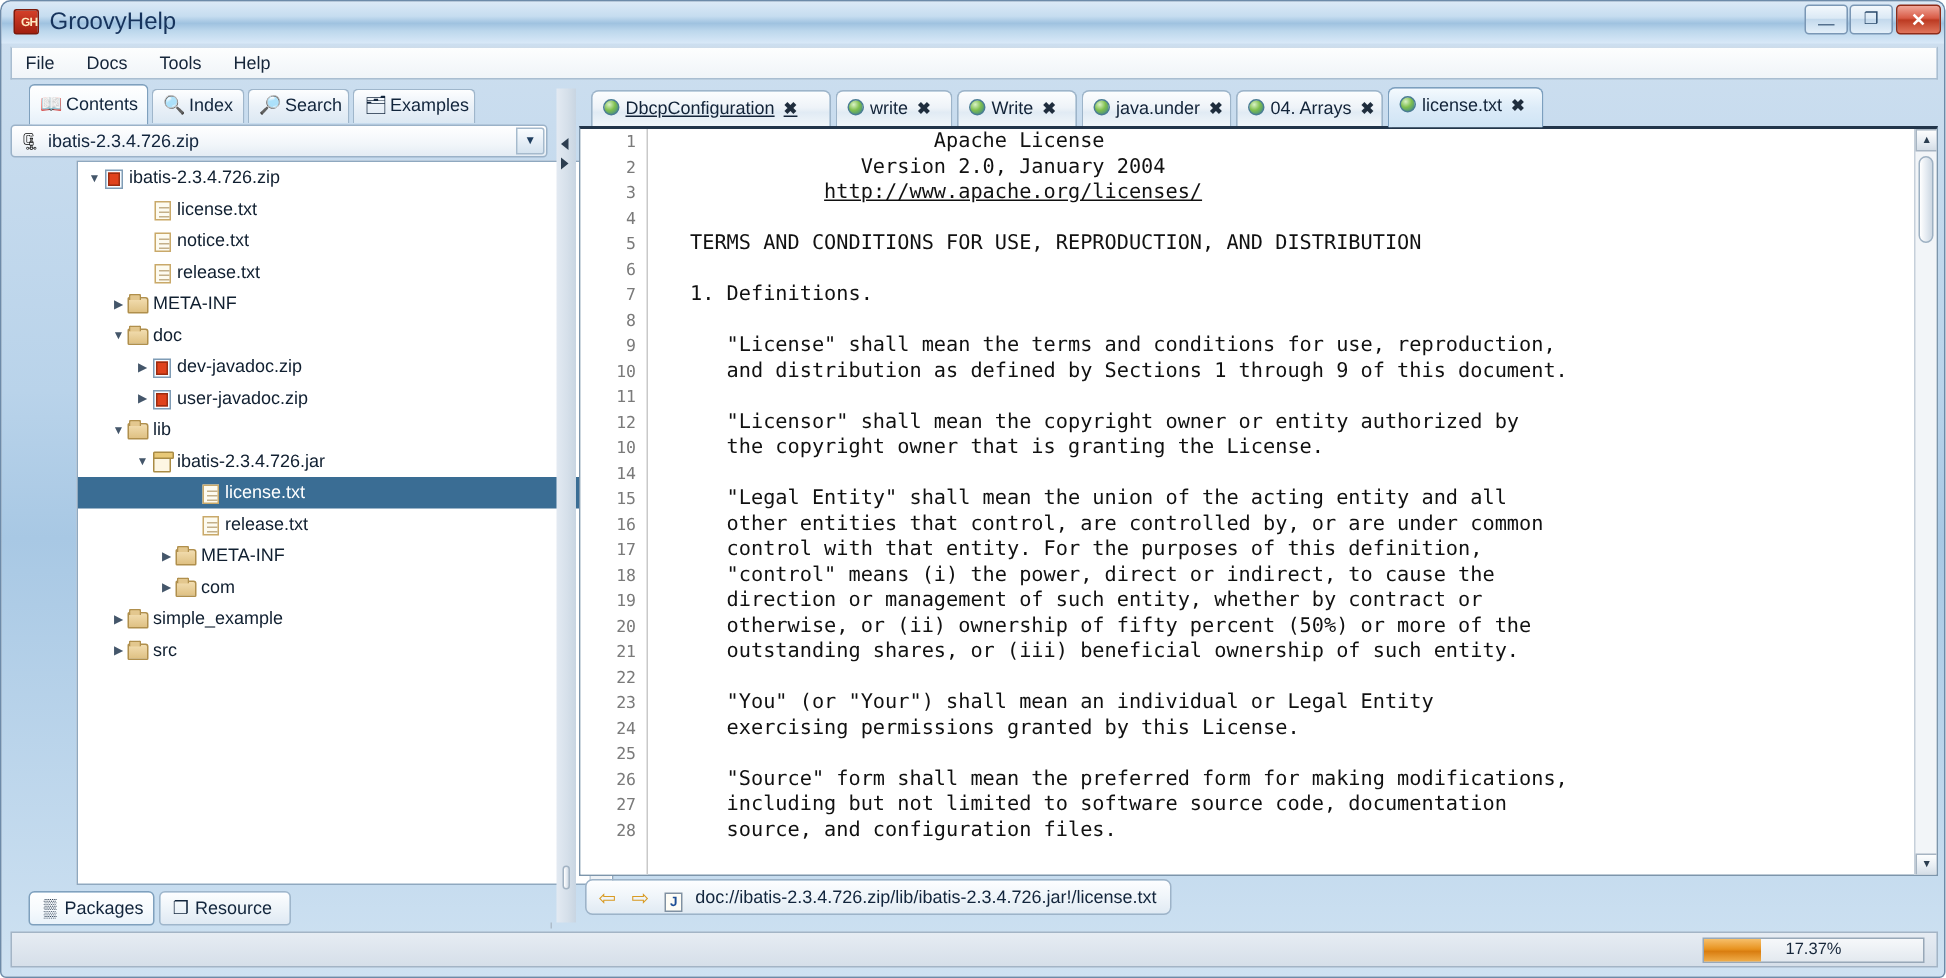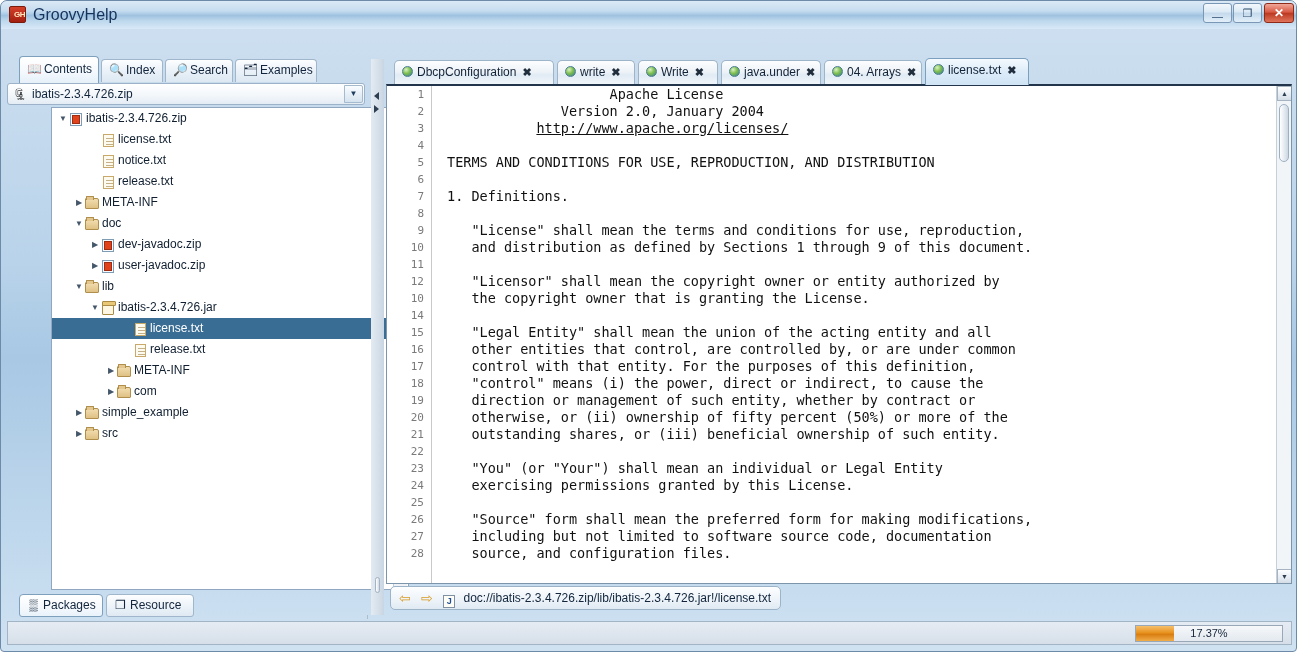--- a/index.html
+++ b/index.html
@@ -208,21 +208,21 @@
   #gutter {
     position: absolute; left: 0; top: 0; width: 45px; height: 100%;
     background: #ffffff; border-right: 1px solid #c9c9c9;
   }
   .lnum {
     height: 17px; line-height: 17px; text-align: right; padding-right: 7px;
     font-family: "DejaVu Sans Mono", monospace; font-size: 11px; color: #7a7a7a;
   }
   #codetext {
     position: absolute; left: 46px; top: 0; right: 16px; height: 100%;
-    padding-left: 14px;
+    padding-left: 27px;
     font-family: "DejaVu Sans Mono", monospace; font-size: 13.5px;
     color: #111111; white-space: pre;
   }
   .cline { height: 17px; line-height: 17px; }
   .cline u { text-decoration: underline; }
 
   #doc-vscroll {
     position: absolute; right: 0; top: 0; width: 15px; height: 498px;
     background: #f2f5f8; border-left: 1px solid #c6d0da;
   }
@@ -289,20 +289,26 @@
       <span class="glyph">—</span>
     </div>
     <div class="winbtn" id="btn-max">
       <span class="glyph">❐</span>
     </div>
     <div class="winbtn" id="btn-close">
       <span class="glyph">✕</span>
     </div>
   </div>
 
+  <div id="menubar">
+    <span class="menuitem"><span class="mn">File</span></span>
+    <span class="menuitem"><span class="mn">Docs</span></span>
+    <span class="menuitem"><span class="mn">Tools</span></span>
+    <span class="menuitem"><span class="mn">Help</span></span>
+  </div>
 
   <div id="leftpanel">
 
     <div class="tabstrip" id="left-tabstrip">
         <div class="ltab sel" style="left: 12px; width: 80px;"><span class="ico">📖</span><span>Contents</span></div>
         <div class="ltab" style="left: 94px; width: 62px;"><span class="ico">🔍</span><span>Index</span></div>
         <div class="ltab" style="left: 158px; width: 68px;"><span class="ico">🔎</span><span>Search</span></div>
         <div class="ltab" style="left: 228px; width: 82px;"><span class="ico">🗂</span><span>Examples</span></div>
       </div>
 
@@ -343,21 +349,21 @@
   </div>
 
   <div id="splitter">
     <div class="sarrow" id="sp-left"></div>
     <div class="sarrow" id="sp-right"></div>
     <div id="sp-grip"></div>
   </div>
 
   <div id="rightpanel">
     <div id="tabbar">
-        <div class="dtab" style="left: 8px; width: 160px;"><span class="gico"></span><span>DbcpConfiguration</span><span class="xbtn">✖</span></div>
+        <div class="dtab" style="left: 8px; width: 160px; text-decoration: underline;"><span class="gico"></span><span>DbcpConfiguration</span><span class="xbtn">✖</span></div>
         <div class="dtab" style="left: 171px; width: 78px;"><span class="gico"></span><span>write</span><span class="xbtn">✖</span></div>
         <div class="dtab" style="left: 252px; width: 80px;"><span class="gico"></span><span>Write</span><span class="xbtn">✖</span></div>
         <div class="dtab" style="left: 335px; width: 100px;"><span class="gico"></span><span>java.under</span><span class="xbtn">✖</span></div>
         <div class="dtab" style="left: 438px; width: 98px;"><span class="gico"></span><span>04. Arrays</span><span class="xbtn">✖</span></div>
         <div class="dtab sel" style="left: 539px; width: 104px;"><span class="gico"></span><span>license.txt</span><span class="xbtn">✖</span></div>
       </div>
 
     <div id="docarea">
       <div id="gutter">
           <div class="lnum">1</div>

